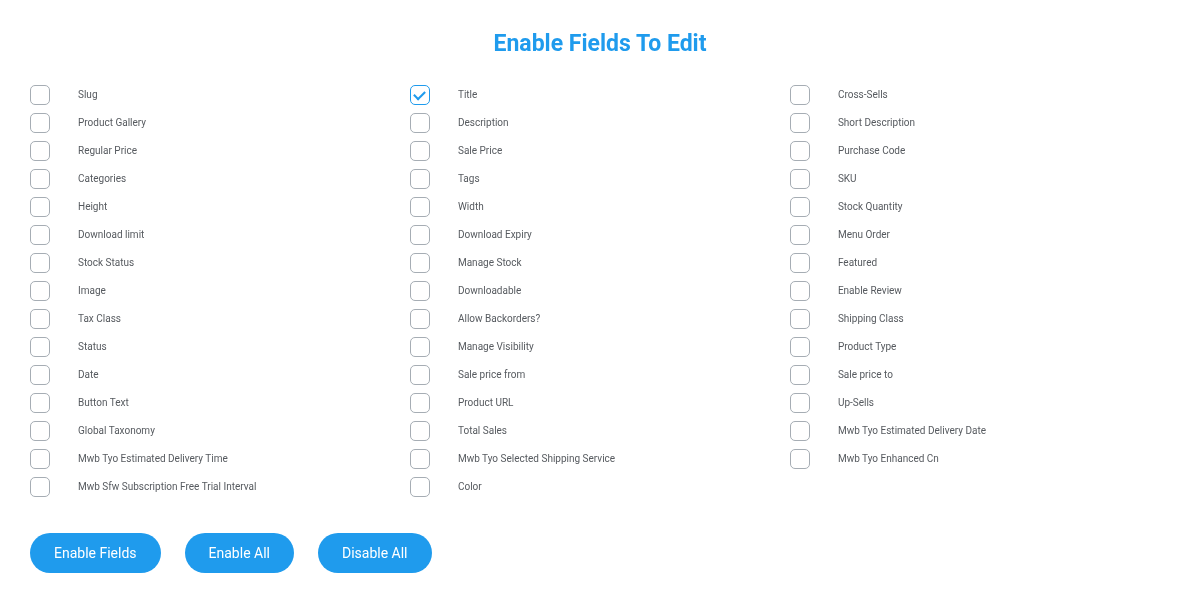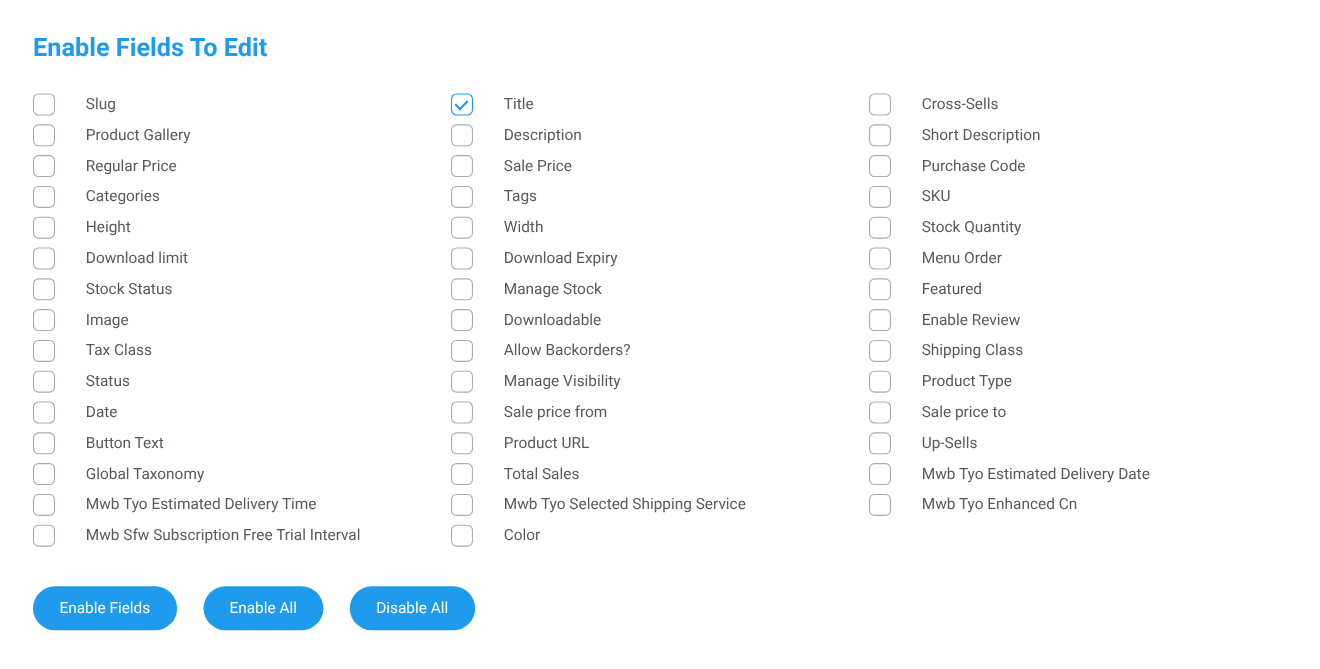--- a/index.html
+++ b/index.html
@@ -2,27 +2,27 @@
 <html><head>
 <meta charset="utf-8">
 <style>
   :root{
     --accent:#1f9bed;
     --txt:#565a5f;
     --chk:#a6adb4;
   }
   html,body{margin:0;padding:0;background:#fff;font-family:-apple-system,BlinkMacSystemFont,"Segoe UI",Roboto,Arial,sans-serif;}
   .page{width:1200px;min-height:608px;box-sizing:border-box;padding:30px 30px 30px 30px;}
-  .heading{color:var(--accent);font-size:23px;font-weight:700;margin:0 0 24px 0;}
+  .heading{color:var(--accent);font-size:23px;font-weight:700;margin:0 0 24px 0;text-align:center;}
   .fields{display:flex;flex-wrap:wrap;}
   .field-row{display:flex;align-items:center;width:33.33%;box-sizing:border-box;padding:4px 20px 4px 0;}
   .chk{width:18px;height:18px;border:1.5px solid var(--chk);border-radius:5px;margin-right:28px;flex:0 0 auto;position:relative;cursor:pointer;display:flex;align-items:center;justify-content:center;}
   .chk.checked{border-color:var(--accent);}
   .chk.checked::after{content:"";display:block;width:5px;height:9px;border:solid var(--accent);border-width:0 2px 2px 0;transform:rotate(45deg) translate(-1px,-1px);}
-  .lbl{color:var(--txt);font-size:14px;line-height:1.35;max-width:260px;}
+  .lbl{color:var(--txt);font-size:10px;line-height:1.35;max-width:260px;}
   .buttons{display:flex;gap:24px;margin-top:32px;}
   .btn{background:var(--accent);color:#fff;border:none;border-radius:100px;padding:12px 24px;font-size:14px;cursor:pointer;font-family:inherit;}
 </style>
 </head>
 <body>
 
 <div class="page">
   <h1 class="heading">Enable Fields To Edit</h1>
 
   <div class="fields" id="fields-container">

